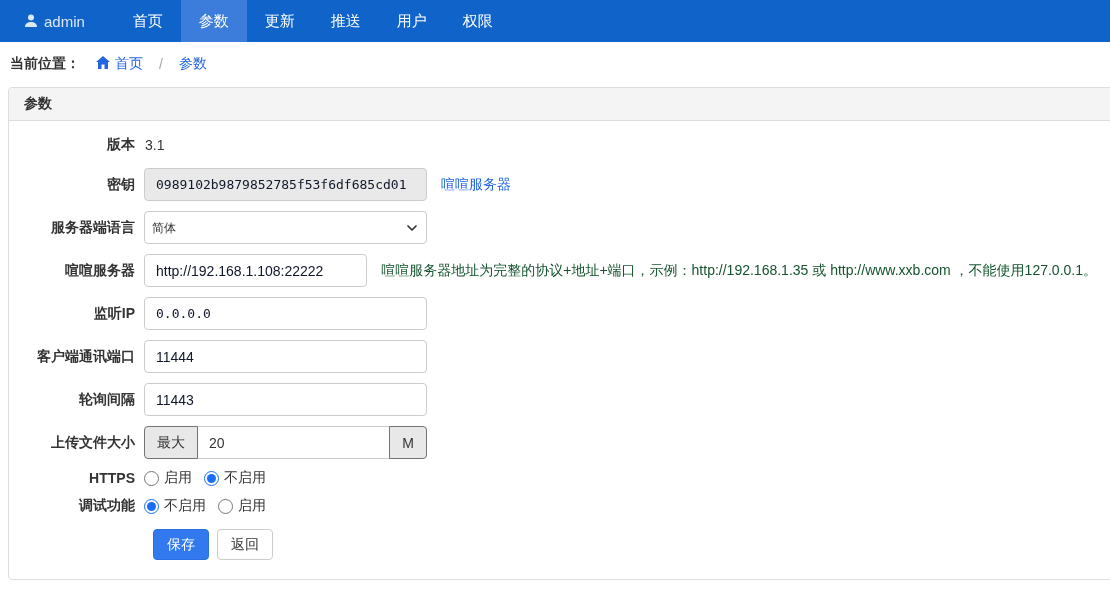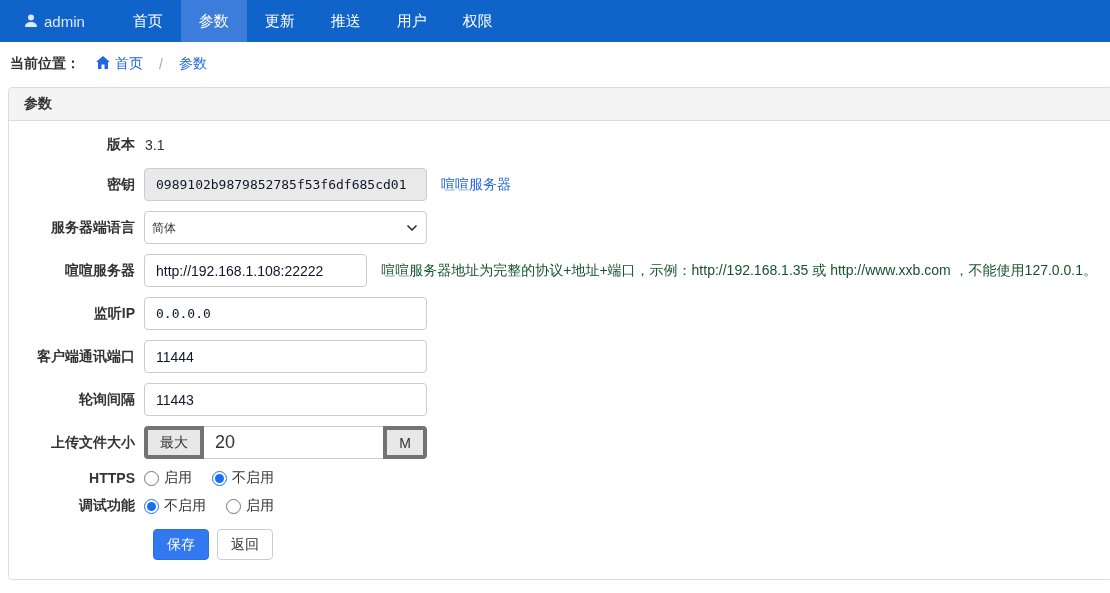--- a/index.html
+++ b/index.html
@@ -43,30 +43,30 @@
 
   
   .select-wrap { position: relative; width: 283px; }
   .select-wrap select { width: 100%; height: 33px; border: 1px solid #ccc; border-radius: 4px;
     padding: 0 26px 0 7px; font-size: 12px; color: #333; background: #fff;
     appearance: none; -webkit-appearance: none; font-family: "Liberation Sans", sans-serif; }
   .select-wrap .chev { position: absolute; right: 9px; top: 10px; pointer-events: none; }
 
   
   .input-group { display: flex; width: 283px; }
-  .input-group .addon { background: #e8e8e8; border: 4px solid #737373; color: #333;
+  .input-group .addon { background: #e8e8e8; border: 1px solid #737373; color: #333;
     display: flex; align-items: center; padding: 0 12px; height: 33px; }
   .input-group .addon.first { border-radius: 4px 0 0 4px; }
   .input-group .addon.last { border-radius: 0 4px 4px 0; margin-left: -1px; }
   .input-group input { flex: 1; height: 33px; border: 1px solid #ccc; border-left: none;
-    padding: 0 11px; font-size: 18px; color: #333; outline: none; min-width: 0;
+    padding: 0 11px; font-size: 14px; color: #333; outline: none; min-width: 0;
     font-family: "Liberation Sans", sans-serif; }
 
   
-  .radio-group { display: flex; align-items: center; gap: 20px; }
+  .radio-group { display: flex; align-items: center; gap: 12px; }
   .radio-opt { display: flex; align-items: center; gap: 5px; cursor: pointer; }
   .radio-opt input { width: 15px; height: 15px; accent-color: #1a6ef5; margin: 0; cursor: pointer; }
 
   
   .btn-row { margin-left: 129px; margin-top: 14px; margin-bottom: 4px; display: flex; gap: 8px; }
   .btn { height: 31px; padding: 0 13px; border-radius: 4px; font-size: 14px; cursor: pointer;
     font-family: "Liberation Sans", sans-serif; }
   .btn-primary { background: #3279ef; border: 1px solid #2b6ee0; color: #fff; }
   .btn-default { background: #fff; border: 1px solid #ccc; color: #333; }
 </style>

